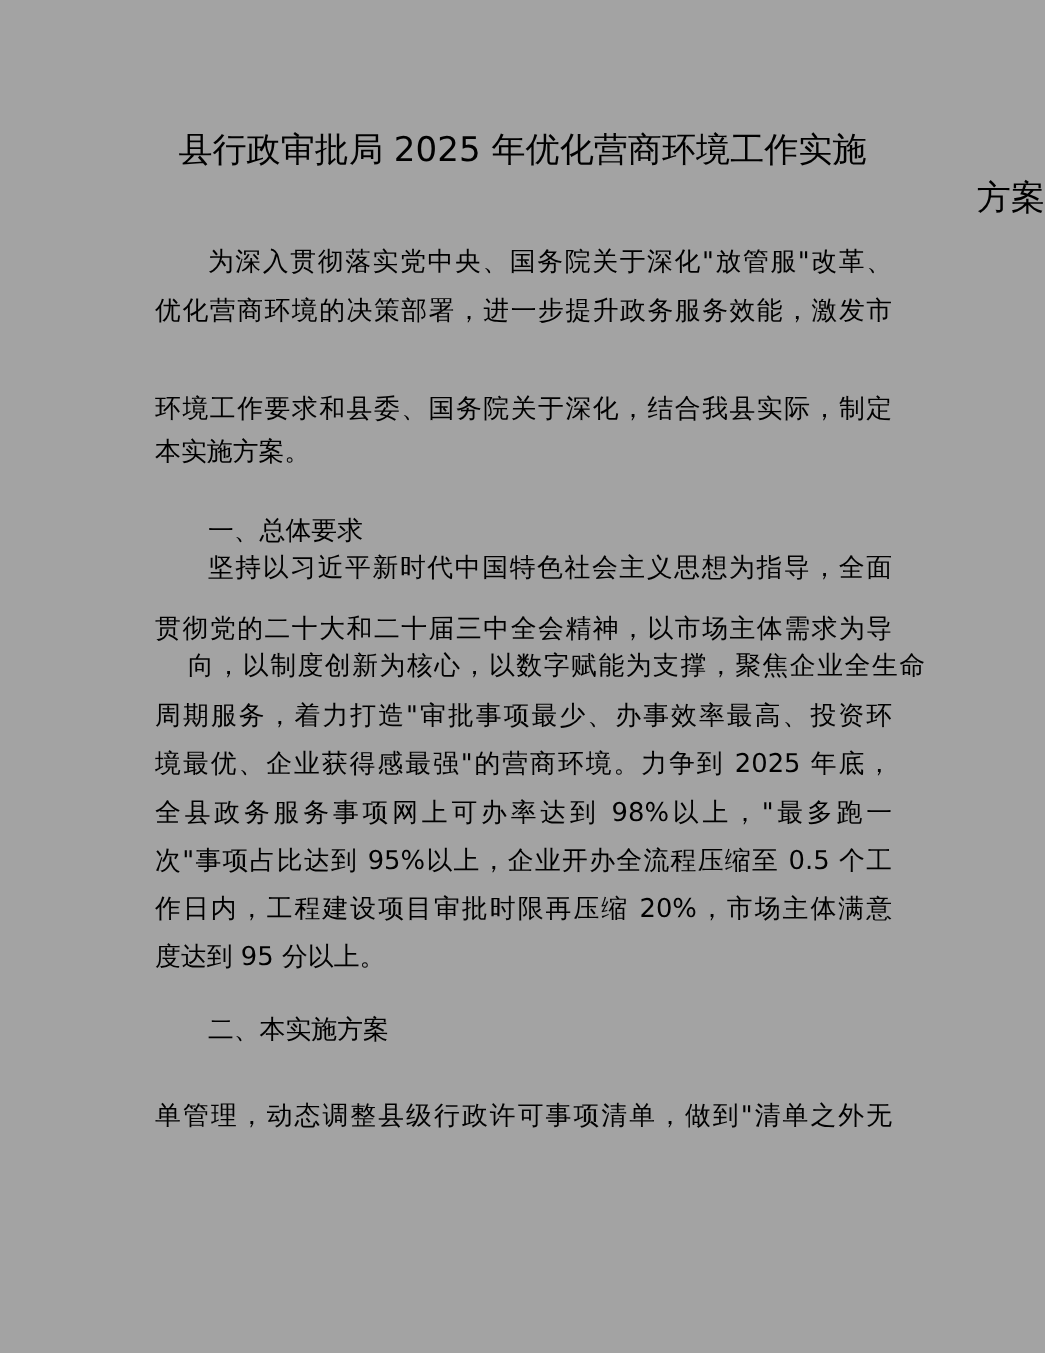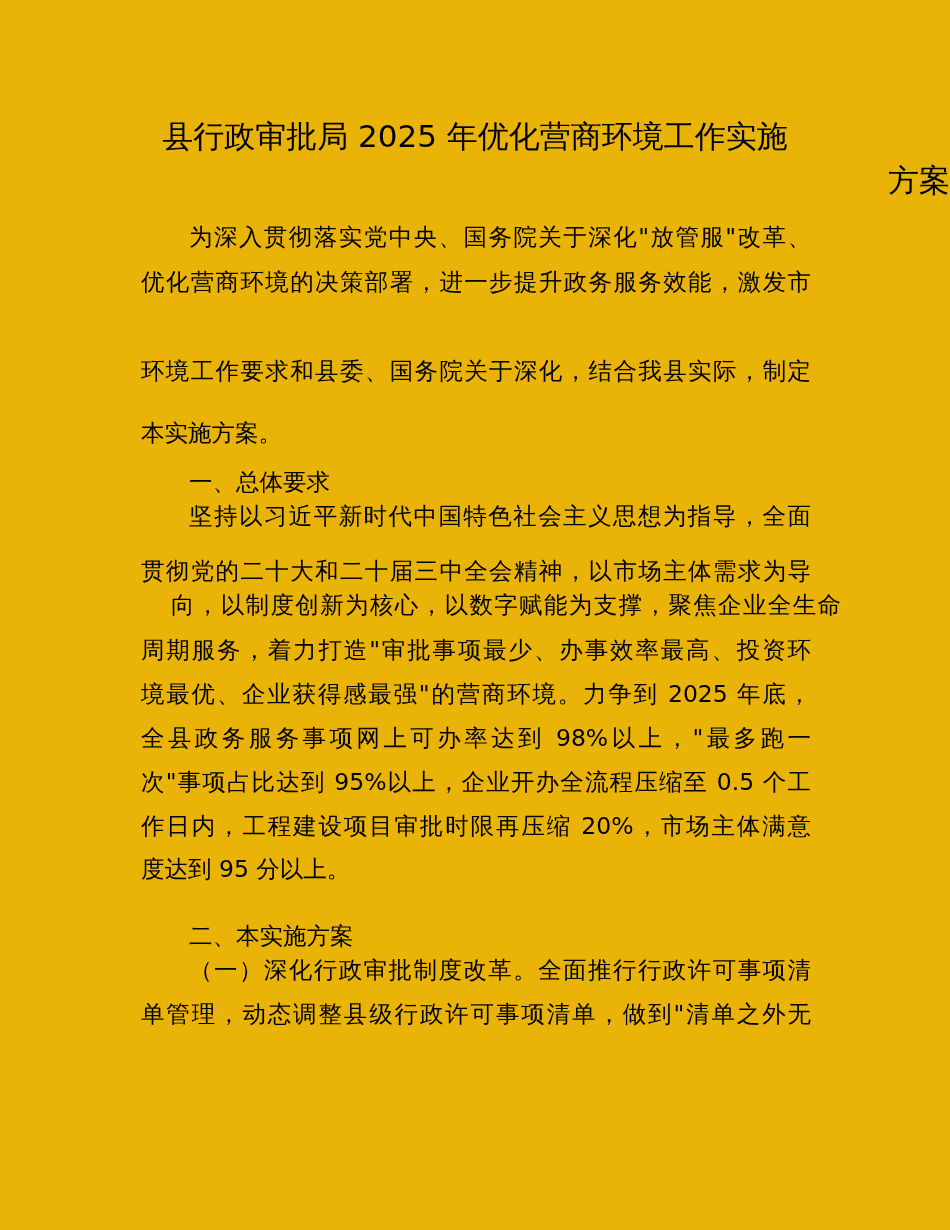--- a/index.html
+++ b/index.html
@@ -14,21 +14,21 @@
       overflow: hidden;
       font-family: "DejaVu Sans", "Liberation Sans", sans-serif;
       color: #000000;
     }
     .page {
       position: absolute;
       left: 0;
       top: 0;
       width: 950px;
       height: 1230px;
-      background: #eab308;
+      background: #a3a3a3;
     }
     .title-line {
       position: absolute;
       left: 0;
       width: 950px;
       text-align: center;
       font-size: 31px;
       line-height: 40px;
       white-space: nowrap;
       letter-spacing: 0px;
@@ -59,32 +59,31 @@
 <body>
 
 <div class="page">
 
   <div class="title-line" style="top:116px;">县行政审批局 2025 年优化营商环境工作实施</div>
   <div class="title-line" style="top:160px;text-align:right;">方案</div>
 
   <div class="line indent" style="top:221px;">为深入贯彻落实党中央、国务院关于深化"放管服"改革、</div>
   <div class="line" style="top:266px;">优化营商环境的决策部署，进一步提升政务服务效能，激发市</div>
   <div class="line" style="top:355px;">环境工作要求和县委、国务院关于深化，结合我县实际，制定</div>
-  <div class="line last" style="top:417px;">本实施方案。</div>
+  <div class="line last" style="top:394px;">本实施方案。</div>
 
   <div class="line indent heading" style="top:446px;">一、总体要求</div>
 
   <div class="line indent" style="top:500px;">坚持以习近平新时代中国特色社会主义思想为指导，全面</div>
   <div class="line" style="top:555px;">贯彻党的二十大和二十届三中全会精神，以市场主体需求为导</div>
   <div class="line" style="top:589px;margin-left:30px;">向，以制度创新为核心，以数字赋能为支撑，聚焦企业全生命</div>
   <div class="line" style="top:634px;">周期服务，着力打造"审批事项最少、办事效率最高、投资环</div>
   <div class="line" style="top:678px;">境最优、企业获得感最强"的营商环境。力争到 2025 年底，</div>
   <div class="line" style="top:722px;">全县政务服务事项网上可办率达到 98%以上，"最多跑一</div>
   <div class="line" style="top:766px;">次"事项占比达到 95%以上，企业开办全流程压缩至 0.5 个工</div>
   <div class="line" style="top:810px;">作日内，工程建设项目审批时限再压缩 20%，市场主体满意</div>
   <div class="line last" style="top:853px;">度达到 95 分以上。</div>
 
   <div class="line indent heading" style="top:900px;">二、本实施方案</div>
 
-  <div class="line indent" style="top:954px;">（一）深化行政审批制度改革。全面推行行政许可事项清</div>
   <div class="line" style="top:998px;">单管理，动态调整县级行政许可事项清单，做到"清单之外无</div>
 
 </div>
 
 </body></html>

